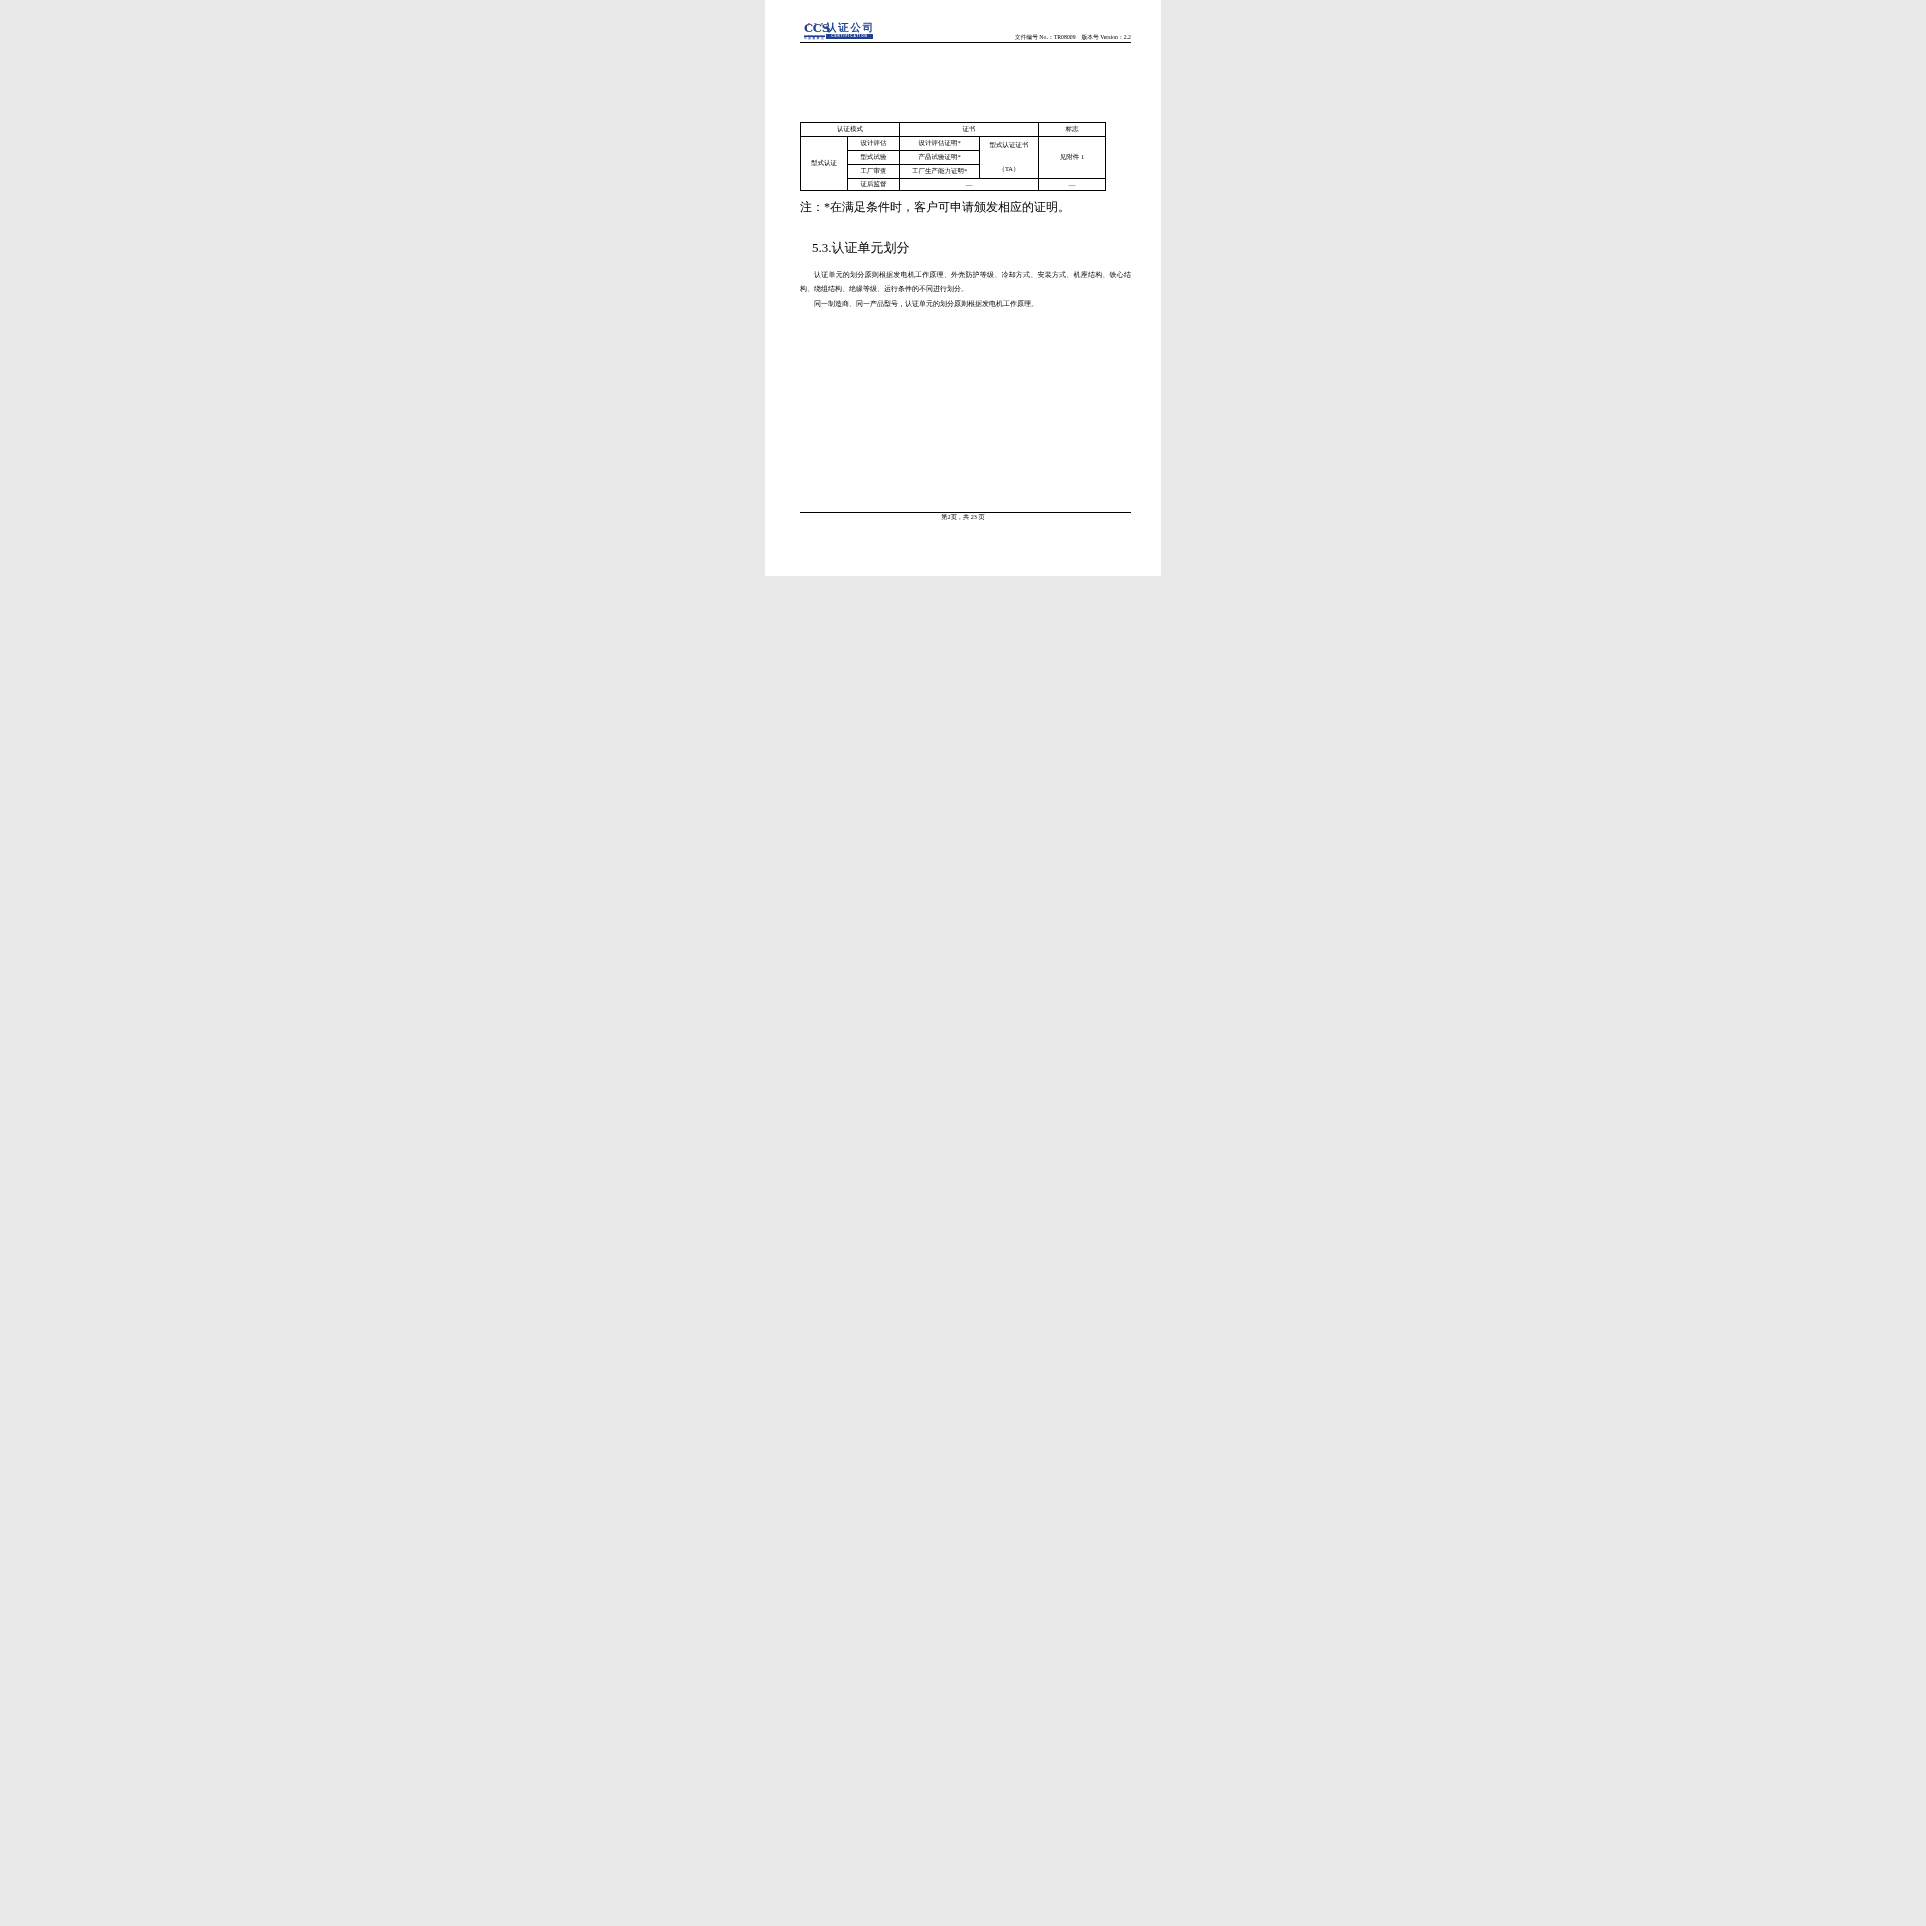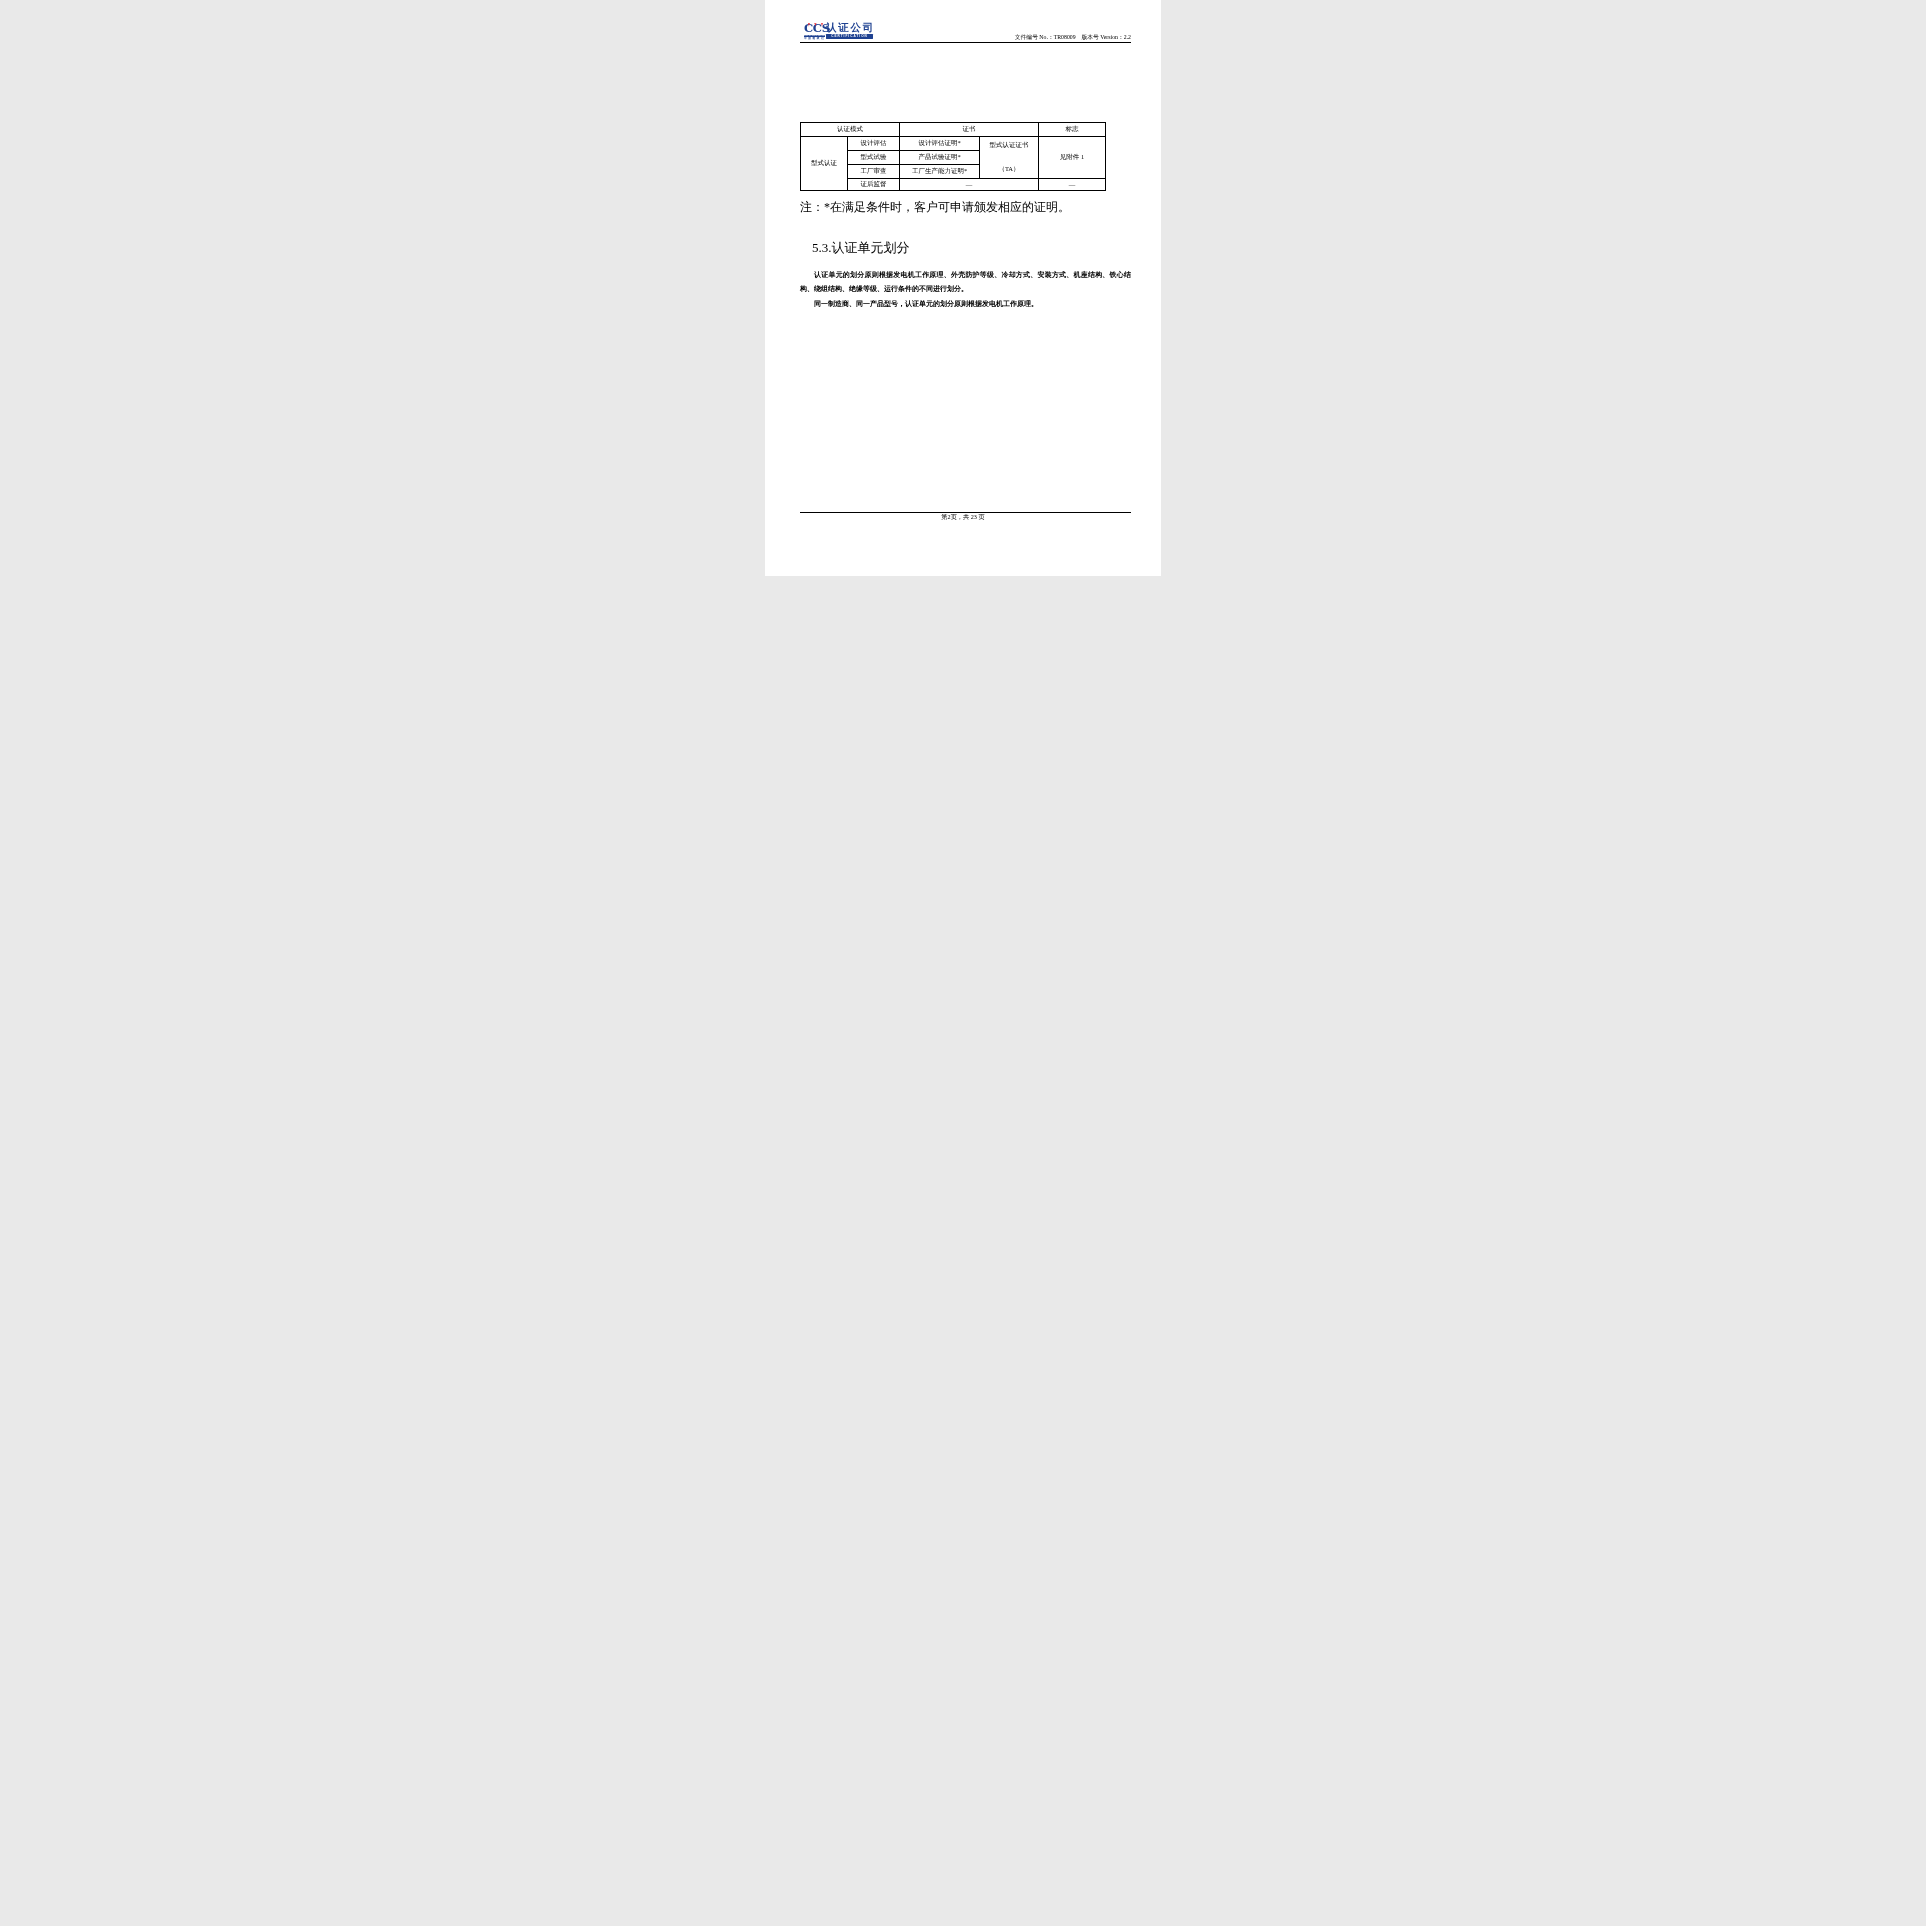--- a/index.html
+++ b/index.html
@@ -77,21 +77,21 @@
   .cert-table tr.r5{height:12.7px;}
   .ta-cell-inner{display:flex;flex-direction:column;align-items:center;
     justify-content:center;gap:15.4px;}
   
   .note{position:absolute;left:35px;top:200px;width:331px;
     font-size:12px;line-height:14.6px;}
   .section53{position:absolute;left:35px;top:229px;width:331px;
     font-size:7px;line-height:14.6px;}
   .section53 h3{margin:12px;font-size:13px;font-weight:normal;line-height:14.6px;}
   .section53 p{margin:0;text-align:justify;}
-  .section53 p.indent{text-indent:14px;font-weight:bold;}
+  .section53 p.indent{text-indent:14px;}
   
   .footer-text{position:absolute;left:0;top:513px;width:396px;
     text-align:center;font-size:6.2px;line-height:8.5px;}
 </style>
 </head>
 <body>
 
 <div class="page">
 
   <div class="logo">

